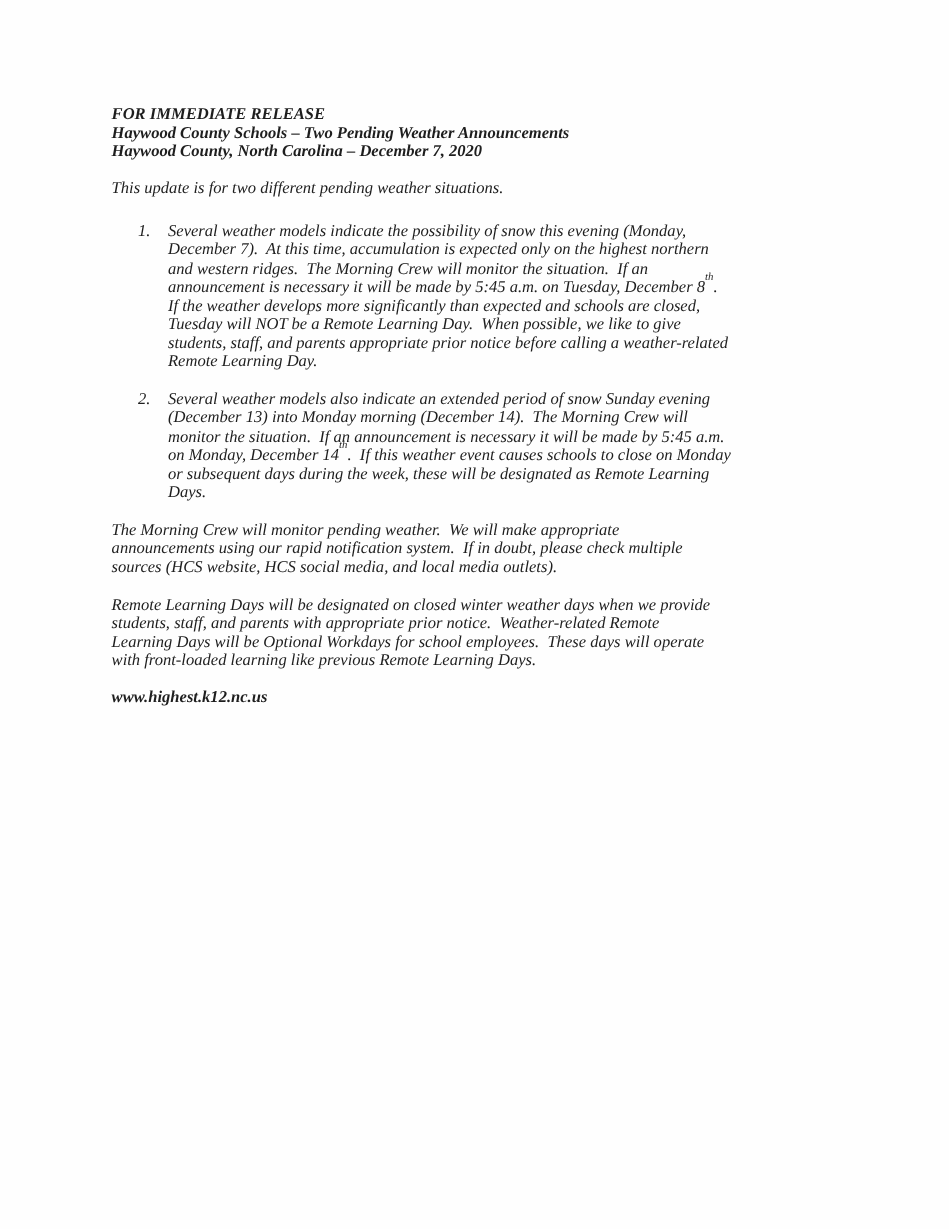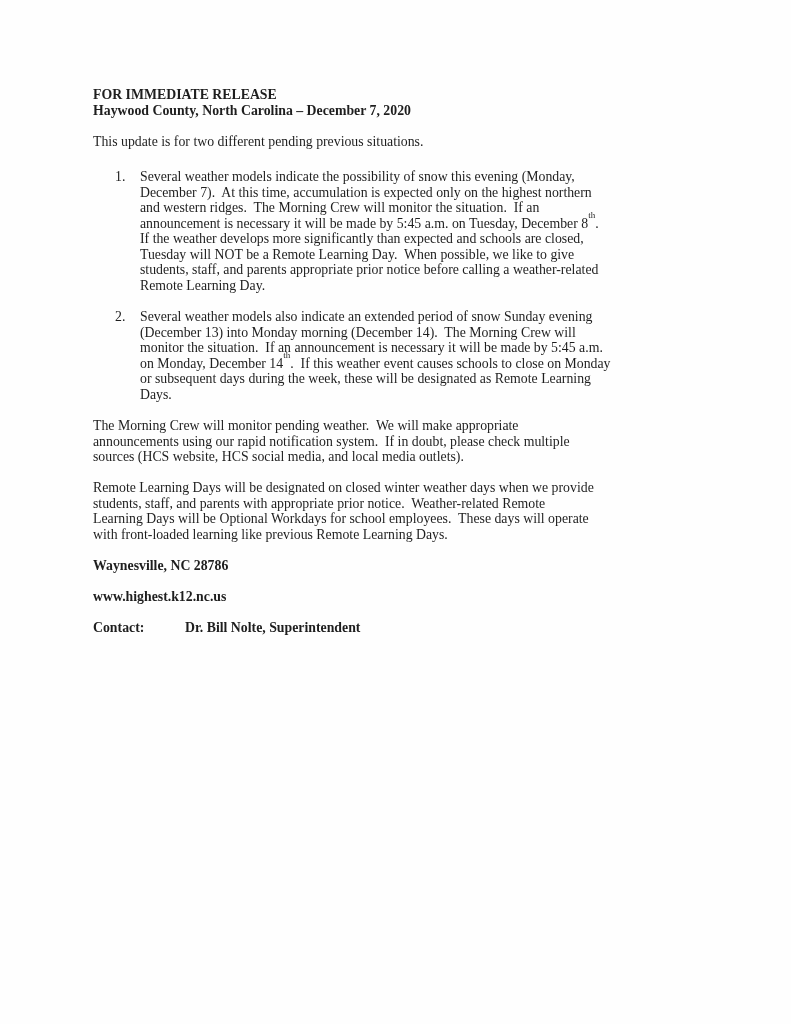--- a/index.html
+++ b/index.html
@@ -9,20 +9,21 @@
     background: #ffffff;
     font-family: "Liberation Serif", "DejaVu Serif", serif;
     color: #1e1e1e;
     -webkit-font-smoothing: antialiased;
   }
   .page {
     position: relative;
     width: 791px; height: 1024px;
     background: #fefefe;
     overflow: hidden;
+    font-style: italic;
   }
   .content {
     position: absolute;
     left: 93px; top: 87px;
     width: 628px;
     font-size: 13.8px;
     line-height: 15.5px;
   }
   .prewrap { white-space: pre-wrap; }
   .b { font-weight: 700; }
@@ -55,24 +56,25 @@
   .end-block { margin: 0; }
 </style>
 </head>
 <body>
 
 <div class="page">
   <div class="content">
 
     <div class="header-block b">
       <div>FOR IMMEDIATE RELEASE</div>
+      <div>Haywood County Schools – Two Pending Weather Announcements</div>
       <div>Haywood County, North Carolina – December 7, 2020</div>
     </div>
 
-    <div class="intro prewrap">This update is for two different pending previous situations.</div>
+    <div class="intro prewrap">This update is for two different pending weather situations.</div>
 
     <div class="olist">
 
       <div class="oitem">
         <span class="num">1.</span>
         <span class="prewrap">Several weather models indicate the possibility of snow this evening (Monday,
 December 7).  At this time, accumulation is expected only on the highest northern
 and western ridges.  The Morning Crew will monitor the situation.  If an
 announcement is necessary it will be made by 5:45 a.m. on Tuesday, December 8</span><sup class="ord">th</sup><span class="prewrap">.
 If the weather develops more significantly than expected and schools are closed,
@@ -96,25 +98,20 @@
     <div class="para prewrap">The Morning Crew will monitor pending weather.  We will make appropriate
 announcements using our rapid notification system.  If in doubt, please check multiple
 sources (HCS website, HCS social media, and local media outlets).</div>
 
     <div class="para prewrap">Remote Learning Days will be designated on closed winter weather days when we provide
 students, staff, and parents with appropriate prior notice.  Weather-related Remote
 Learning Days will be Optional Workdays for school employees.  These days will operate
 with front-loaded learning like previous Remote Learning Days.</div>
 
     <div class="addr-block b">
-      <div>Waynesville, NC 28786</div>
     </div>
 
     <div class="site-line b">www.highest.k12.nc.us</div>
 
-    <div class="contact-row b">
-      <span class="clabel">Contact:</span>
-      <span>Dr. Bill Nolte, Superintendent</span>
-    </div>
 
 
   </div>
 </div>
 
 </body></html>

